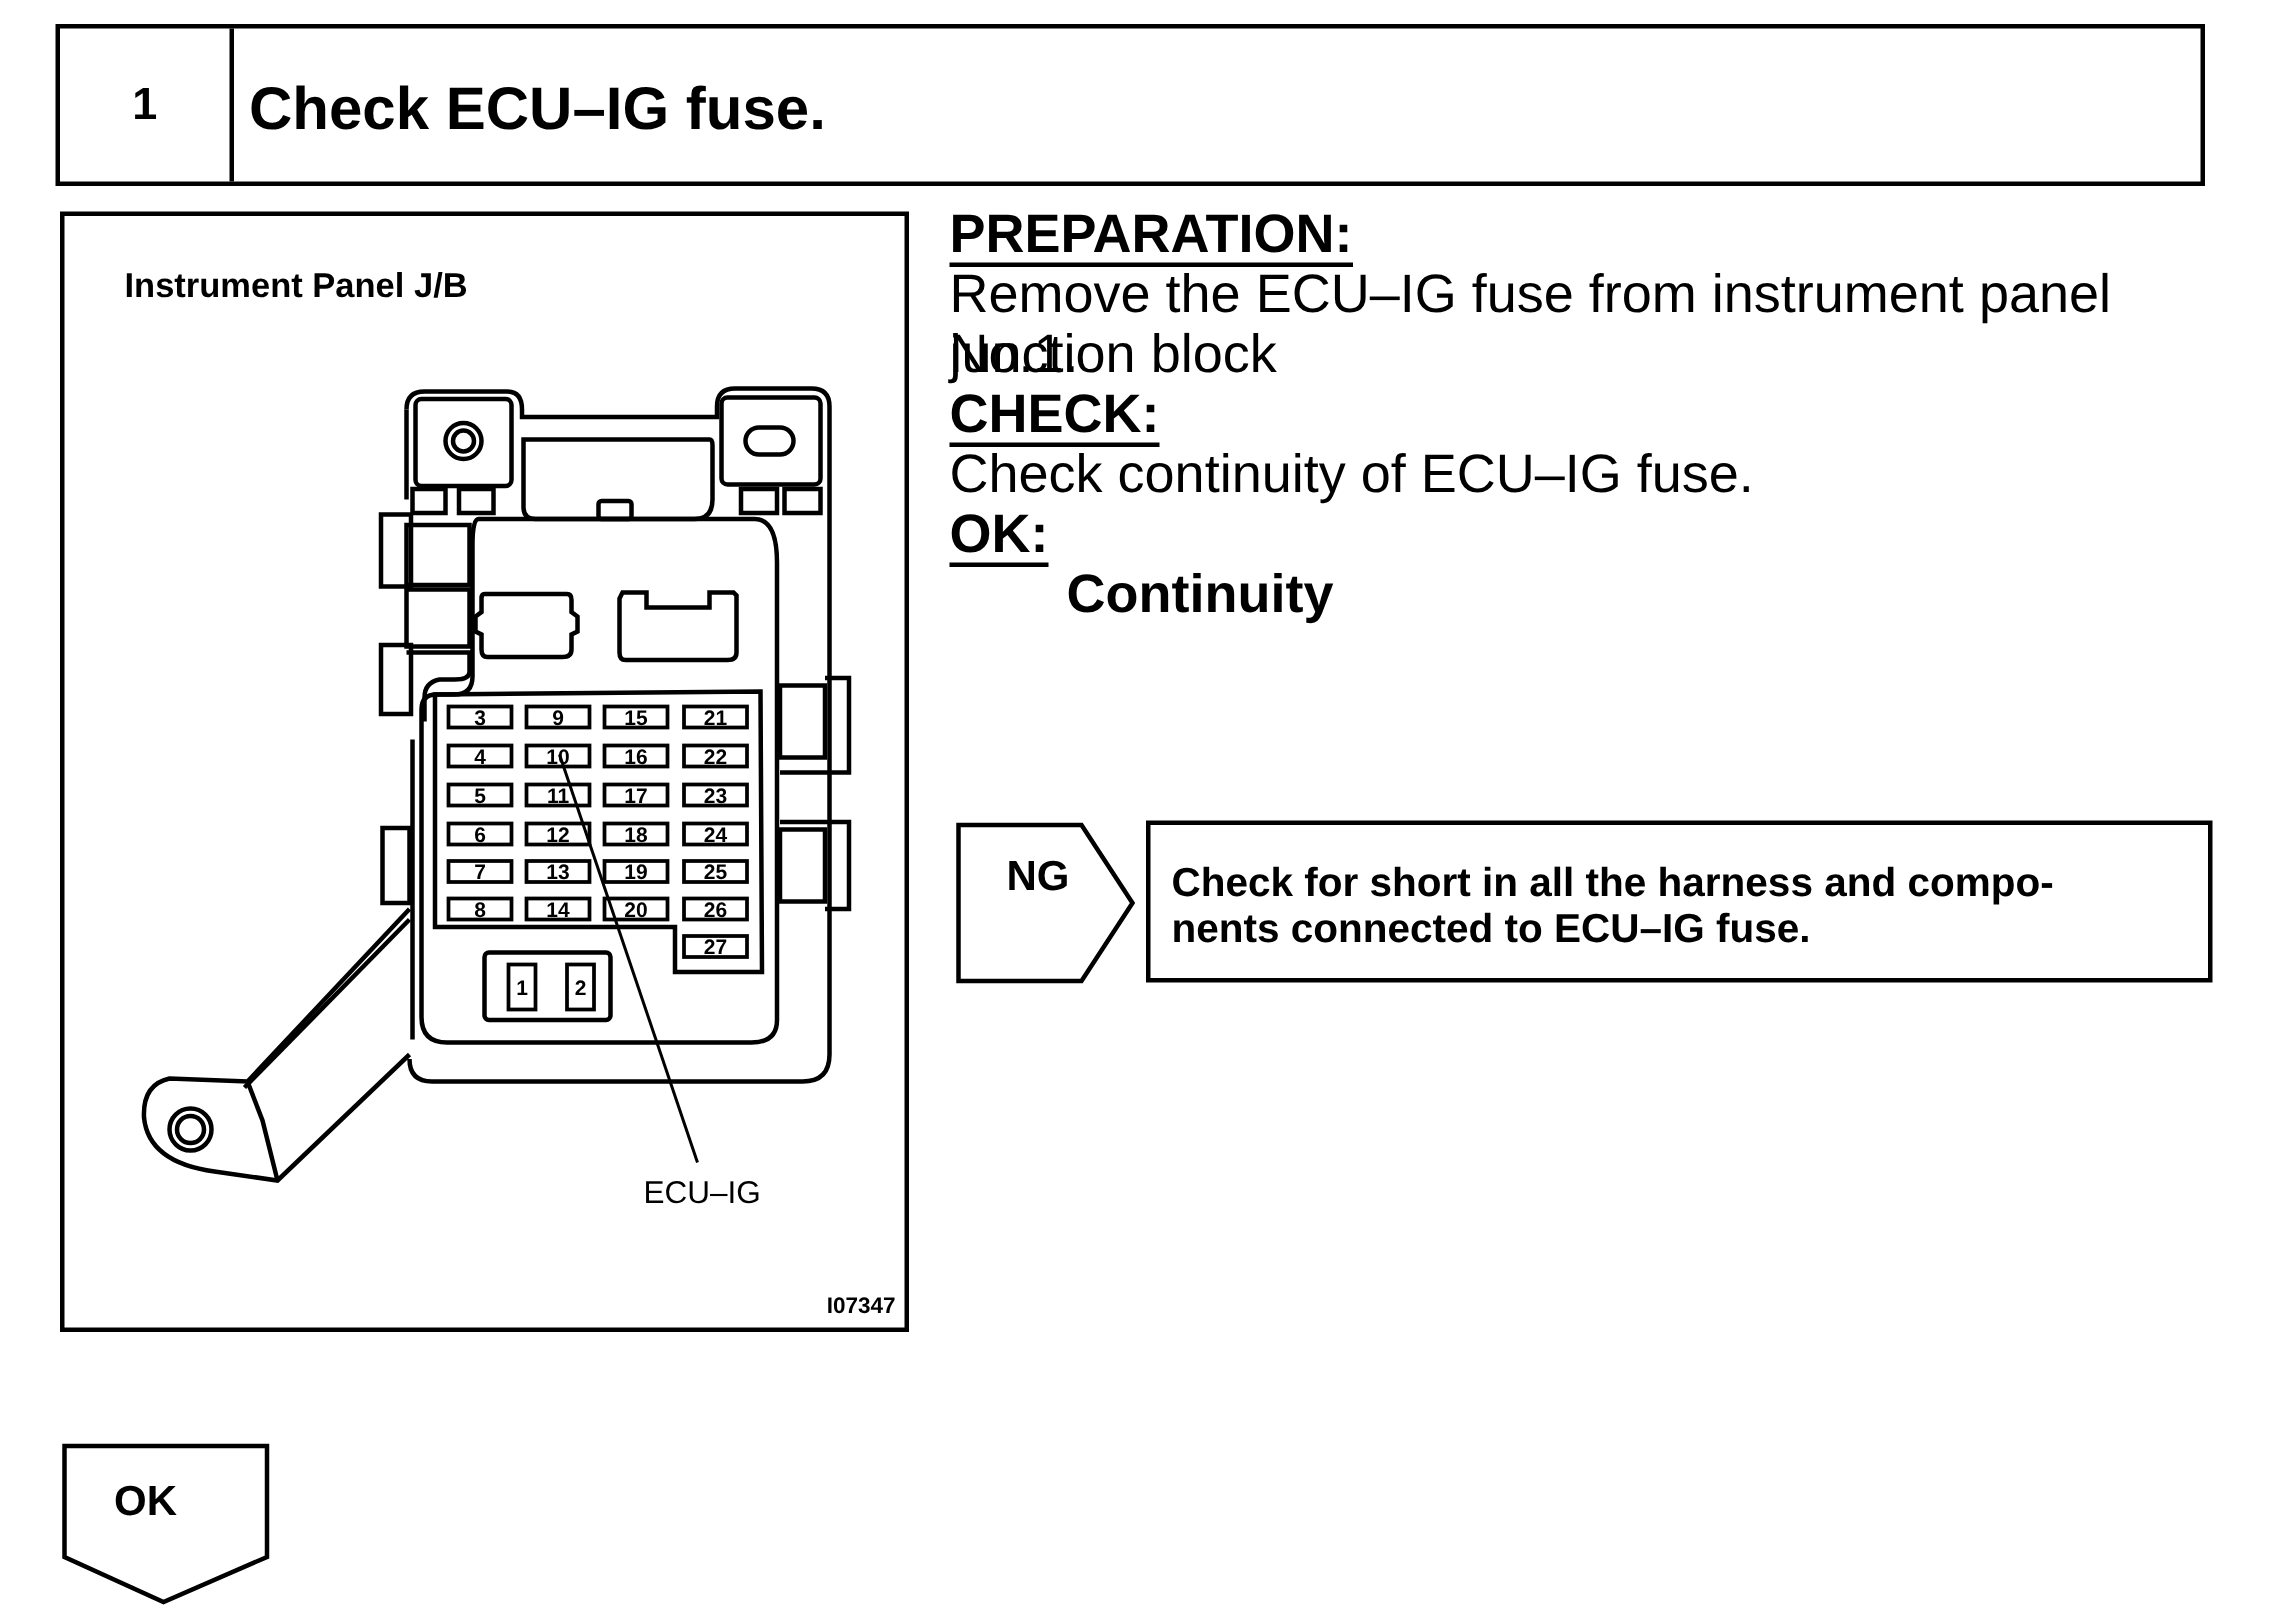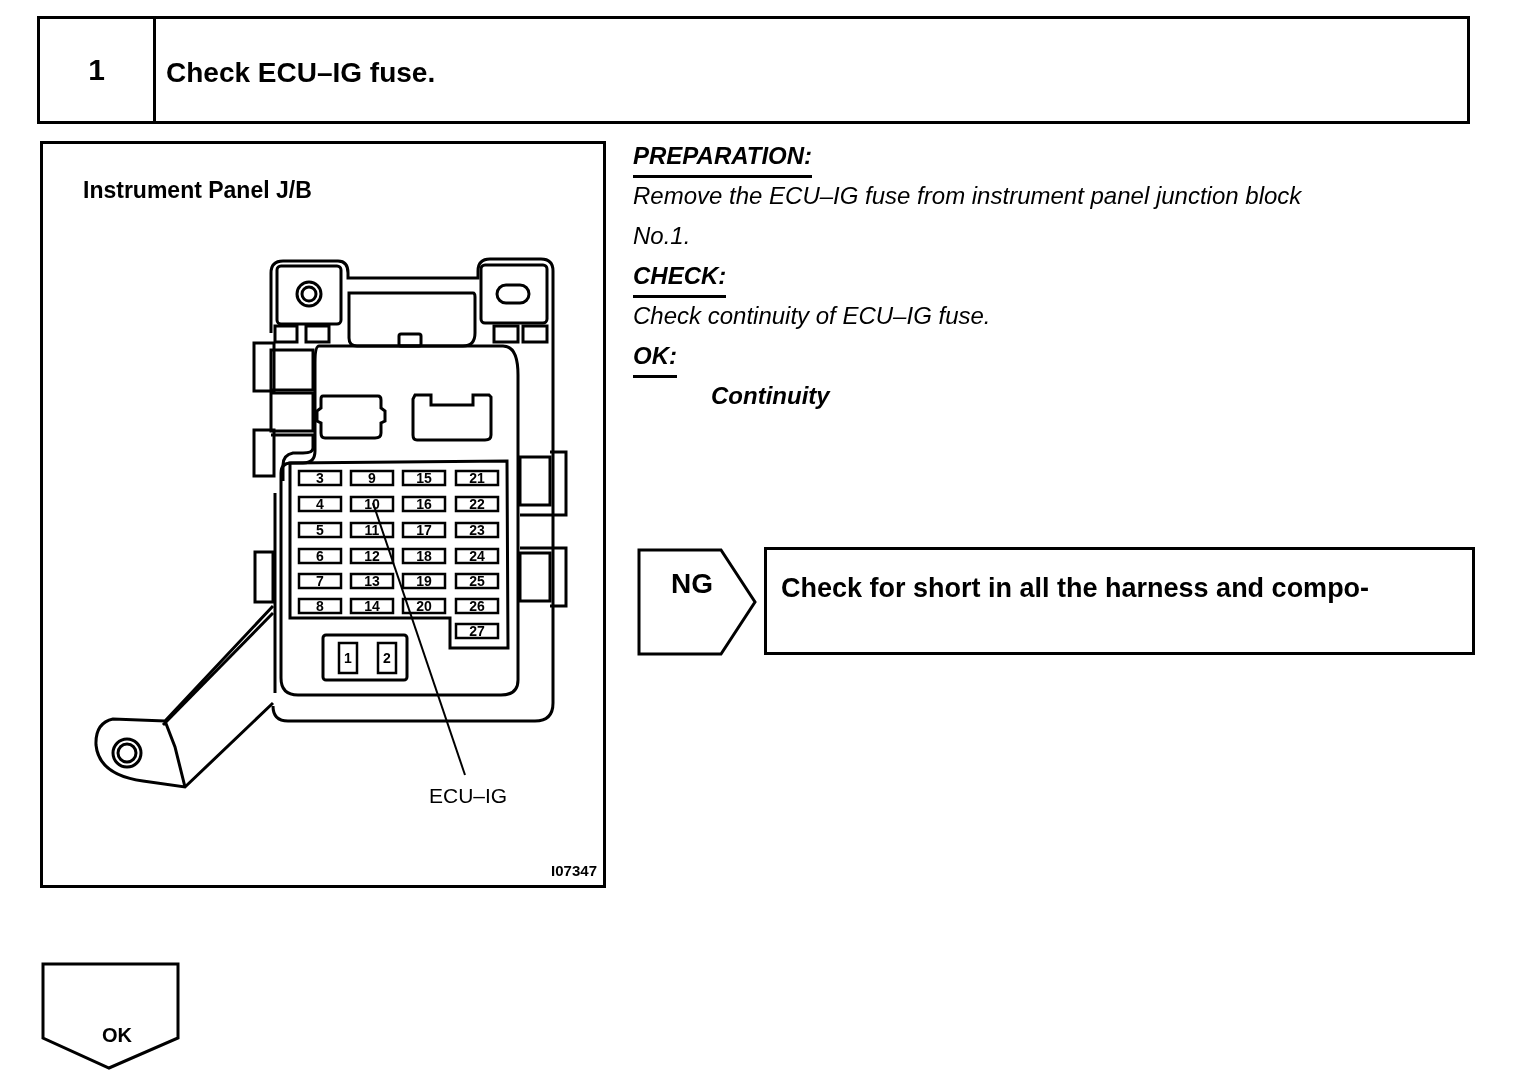--- a/index.html
+++ b/index.html
@@ -1,35 +1,35 @@
 <!DOCTYPE html>
 <html><head>
 <meta charset="utf-8">
 <style>
   html, body { margin: 0; padding: 0; background: #ffffff; }
   body { width: 1520px; height: 1078px; position: relative; overflow: hidden; font-family: "Liberation Sans", sans-serif; color: #000; }
   .step-header { position: absolute; left: 37px; top: 16px; width: 1433px; height: 108px; border: 3px solid #000; box-sizing: border-box; }
   .step-num { position: absolute; left: 0; top: 0; width: 113px; height: 102px; border-right: 3px solid #000; font-weight: bold; font-size: 30px; line-height: 102px; text-align: center; }
-  .step-title { position: absolute; left: 126px; top: 0; height: 86px; line-height: 108px; font-weight: bold; font-size: 28px; }
+  .step-title { position: absolute; left: 126px; top: 0; height: 86px; line-height: 108px; font-weight: bold; font-size: 40px; }
   .figure { position: absolute; left: 40px; top: 141px; width: 566px; height: 747px; border: 3px solid #000; border-left-width: 3px; box-sizing: border-box; }
   .figure-title { position: absolute; left: 40px; top: 33px; font-weight: bold; font-size: 23px; text-align: center; }
   .figure-svg { position: absolute; left: 0; top: 0; }
   .callout-label { position: absolute; left: 386px; top: 640px; font-size: 21px; }
   .figure-code { position: absolute; right: 6px; bottom: 6px; font-weight: bold; font-size: 15px; }
   .fuse-label { font-family: "Liberation Sans", sans-serif; font-weight: bold; font-size: 14px; }
-  .instructions { position: absolute; left: 633px; top: 136px; width: 860px; font-size: 24px; font-style: italic; }
+  .instructions { position: absolute; left: 633px; top: 136px; width: 860px; font-size: 36px; }
   .sec-head { font-weight: bold; display: inline-block; border-bottom: 3px solid #000; padding-bottom: 1px; line-height: 36px; }
   .line { line-height: 40px; height: 40px; }
   .indent { padding-left: 78px; font-weight: bold; }
   .ng-tab { position: absolute; left: 637px; top: 548px; }
   .ng-label { position: absolute; left: 671px; top: 568px; font-weight: bold; font-size: 28px; }
   .ng-box { position: absolute; left: 764px; top: 547px; width: 711px; height: 108px; border: 3px solid #000; box-sizing: border-box; }
   .ng-text { position: absolute; left: 14px; top: 23px; right: 10px; font-weight: bold; font-size: 27px; line-height: 31px; }
   .ok-tab { position: absolute; left: 41px; top: 962px; }
-  .ok-label { position: absolute; left: 102px; top: 985px; font-weight: bold; font-size: 20px; margin-top: 39px; }
+  .ok-label { position: absolute; left: 76px; top: 985px; font-weight: bold; font-size: 28px; }
 </style>
 </head>
 <body>
 
 <div class="step-header">
   <div class="step-num">1</div>
   <div class="step-title">Check ECU–IG fuse.</div>
 </div>
 
 <div class="figure">
@@ -213,19 +213,20 @@
   <div class="line indent">Continuity</div>
 </div>
 
 <svg class="ng-tab" width="122" height="110">
   <path d="M2 2 L84 2 L118 54 L84 106 L2 106 Z" fill="#fff" stroke="#000" stroke-width="3"></path>
 </svg>
 <div class="ng-label">NG</div>
 <div class="ng-box">
   <div class="ng-text">
     <div>Check for short in all the harness and compo-</div>
+    <div>nents connected to ECU–IG fuse.</div>
   </div>
 </div>
 
 <svg class="ok-tab" width="140" height="110">
   <path d="M2 2 L137 2 L137 76 L68 106 L2 76 Z" fill="#fff" stroke="#000" stroke-width="3"></path>
 </svg>
 <div class="ok-label">OK</div>
 
 </body></html>

